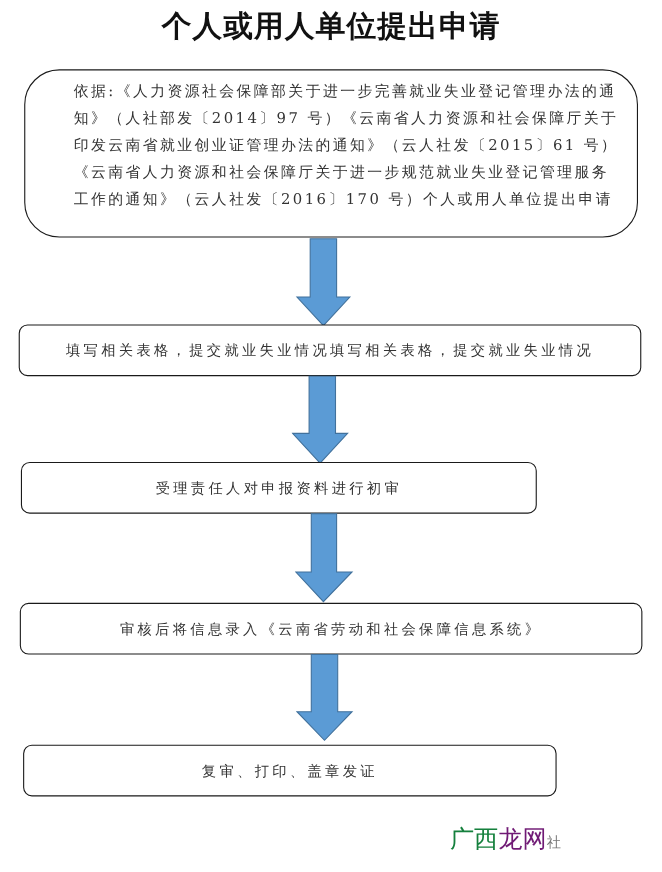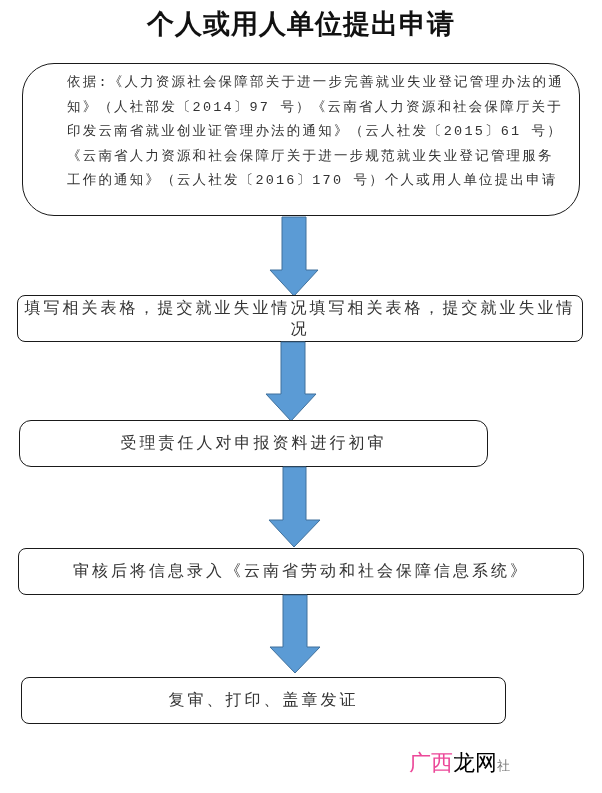--- a/index.html
+++ b/index.html
@@ -3,34 +3,34 @@
   <meta charset="utf-8">
   <style>
     html, body { margin: 0; padding: 0; background: #ffffff; }
     body { width: 602px; height: 793px; position: relative; overflow: hidden;
            font-family: "DejaVu Serif", "Liberation Serif", serif; color: #222; }
     .title { position: absolute; left: 0; top: 6px; width: 602px; text-align: center;
              font-size: 27px; font-weight: bold; color: #111; letter-spacing: 1px;
              font-family: "DejaVu Serif", "Liberation Serif", serif; }
     .box { position: absolute; border: 1.5px solid #1a1a1a; background: #fff; box-sizing: border-box;
            display: flex; align-items: center; justify-content: center; text-align: center;
-           font-size: 16px; letter-spacing: 3px; color: #333; }
+           font-size: 13px; letter-spacing: 3px; color: #333; }
     .box-main { left: 22px; top: 63px; width: 558px; height: 153px; border-radius: 32px;
                 justify-content: flex-start; align-items: flex-start; text-align: left;
-                padding: 7px 14px 0 44px; line-height: 24.5px; font-size: 13.5px; letter-spacing: 2.2px; font-family: Liberation Mono, monospace; }
+                padding: 7px 14px 0 44px; line-height: 24.5px; font-size: 13.5px; letter-spacing: 2.2px; }
     .box-s { border-radius: 8px; height: 47px; }
     #b2 { left: 17px; top: 295px; width: 566px; }
-    #b3 { left: 19px; top: 420px; width: 469px; border-radius: 12px; }
+    #b3 { left: 19px; top: 420px; width: 469px; }
     #b4 { left: 18px; top: 548px; width: 566px; font-family: Liberation Serif, serif; }
     #b5 { left: 21px; top: 677px; width: 485px; }
     .arrow { position: absolute; }
     .watermark { position: absolute; left: 409px; top: 748px; font-size: 22px;
                  font-family: "DejaVu Sans", "Liberation Sans", sans-serif; white-space: nowrap; }
-    .wm-a { color: #ec4899; }
-    .wm-b { color: #000000; margin-top: 10px; }
+    .wm-a { color: #15803d; }
+    .wm-b { color: #701a75; margin-top: 10px; }
     .wm-c { color: #777; font-size: 13px; }
   </style>
 </head>
 <body>
 
 <div class="title">个人或用人单位提出申请</div>
 
 <div class="box box-main" id="b1">
   <span>依据:《人力资源社会保障部关于进一步完善就业失业登记管理办法的通知》（人社部发〔2014〕97 号）《云南省人力资源和社会保障厅关于印发云南省就业创业证管理办法的通知》（云人社发〔2015〕61 号）《云南省人力资源和社会保障厅关于进一步规范就业失业登记管理服务工作的通知》（云人社发〔2016〕170 号）个人或用人单位提出申请</span>
 </div>

